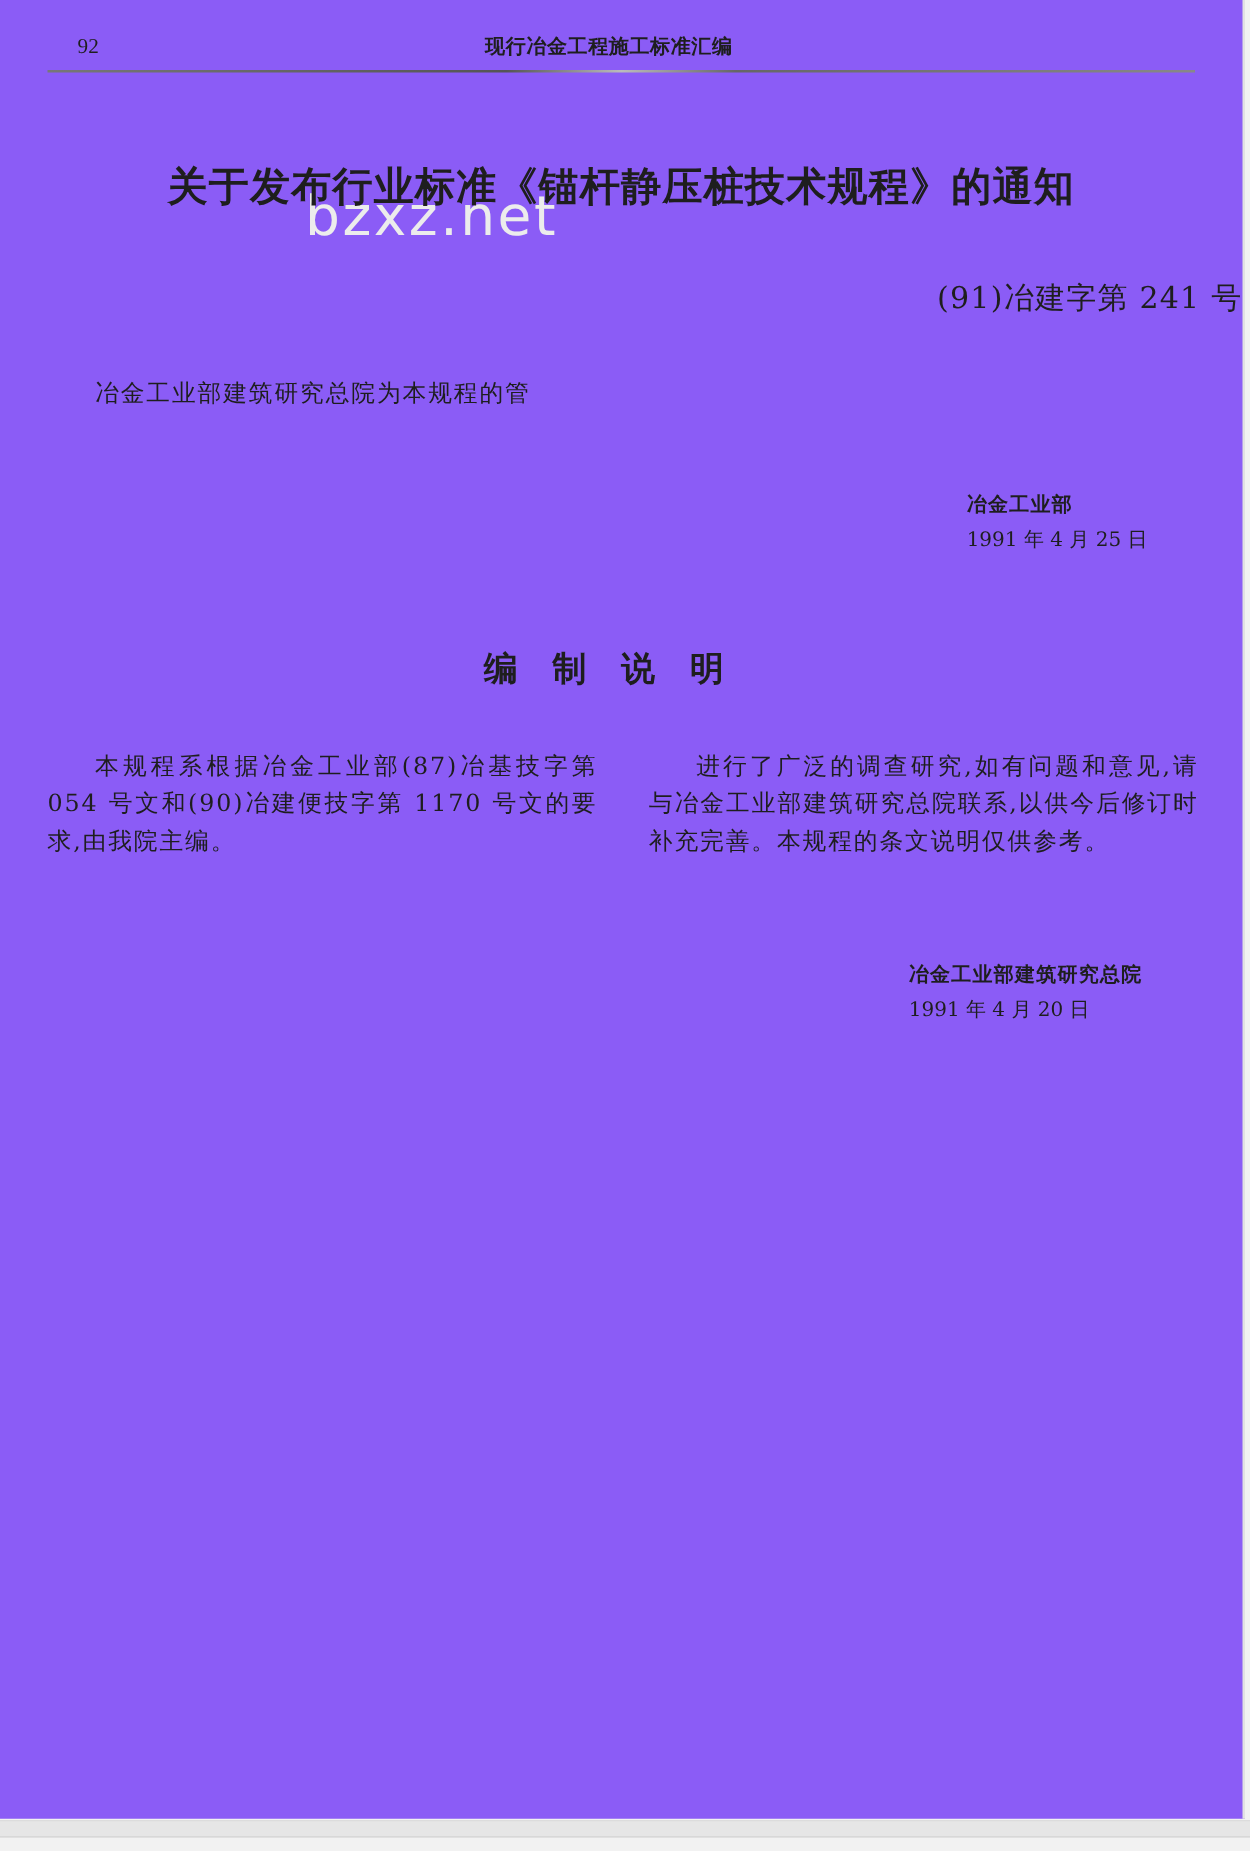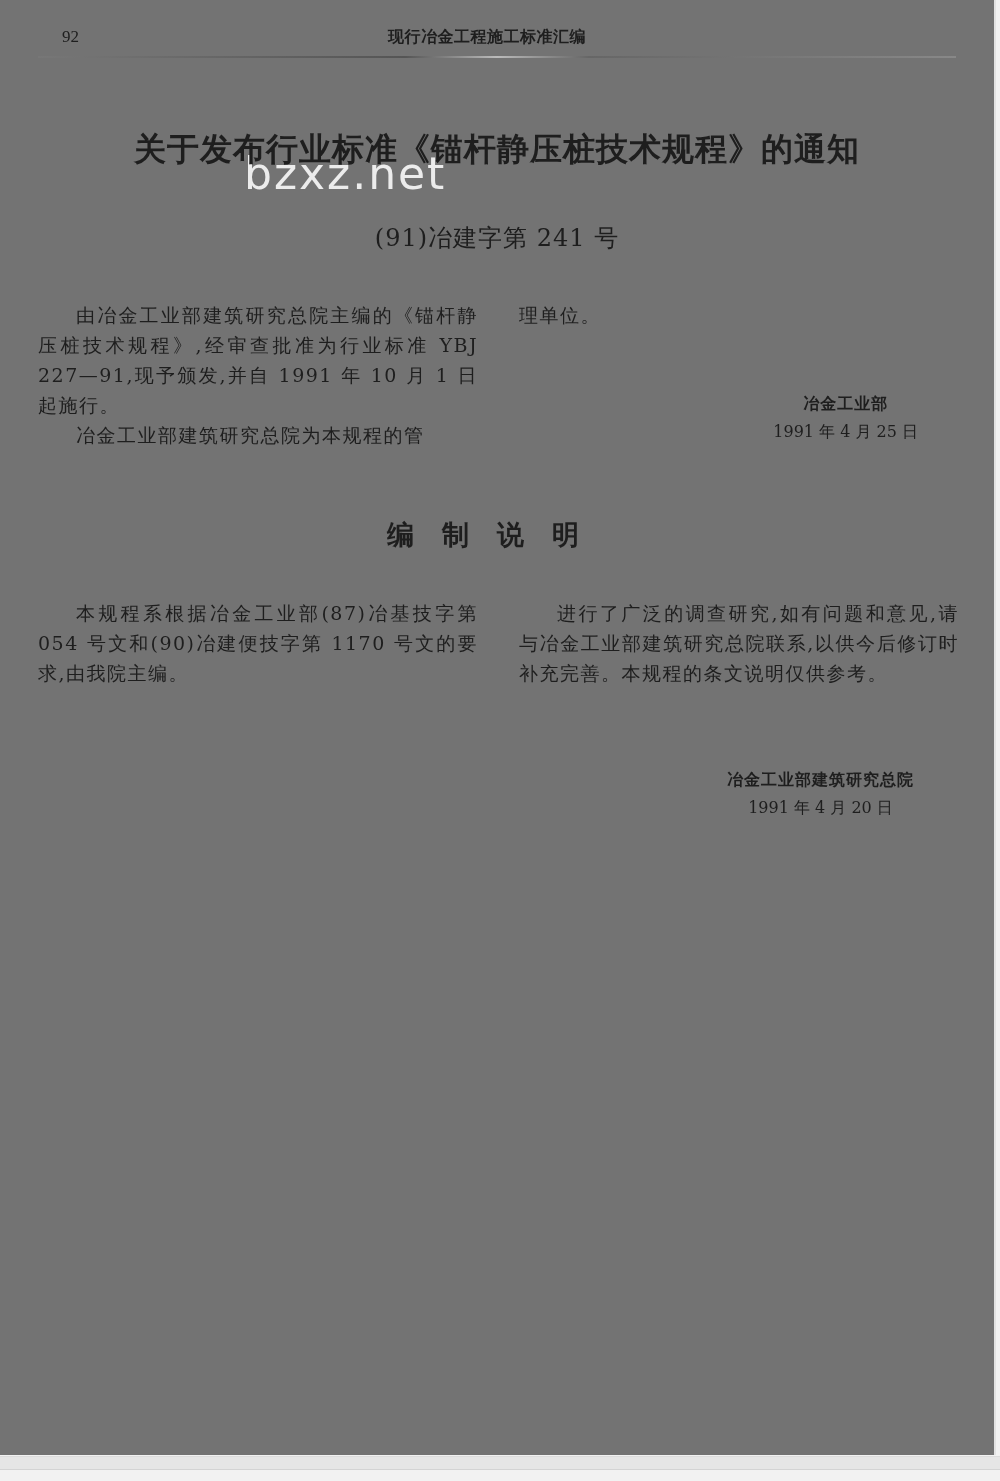--- a/index.html
+++ b/index.html
@@ -3,21 +3,21 @@
   <meta charset="utf-8">
   <style>
     html, body { margin: 0; padding: 0; }
     body {
       width: 1000px; height: 1481px; background: #f2f2f2;
       font-family: "DejaVu Serif", "Liberation Serif", serif;
       color: #1e1e1e; position: relative; overflow: hidden;
     }
     .page {
       position: absolute; left: 0; top: 0; width: 994px; height: 1455px;
-      background: #737373; border-right: 2px solid #e2e2e2;
+      background: #8b5cf6; border-right: 2px solid #e2e2e2;
     }
     .bottom-strip {
       position: absolute; left: 0; top: 1456px; width: 1000px; height: 12px;
       background: #e6e6e6; border-top: 1px solid #dcdcdc; border-bottom: 1px solid #d4d4d4;
     }
     .page-number {
       position: absolute; left: 62px; top: 27px; font-size: 17px;
       font-family: "Liberation Serif", serif;
     }
     .running-title {
@@ -32,33 +32,33 @@
       position: absolute; left: 0; width: 994px; top: 128px; text-align: center;
       font-size: 32px; font-weight: bold; letter-spacing: 1px;
     }
     .watermark {
       position: absolute; left: 200px; top: 148px; font-size: 44px; font-weight: normal;
       color: #ececec; font-family: "DejaVu Sans", sans-serif; letter-spacing: 2px;
       z-index: 0;
       margin-left: 44px;
     }
     .doc-no {
-      position: absolute; left: 0; width: 994px; top: 222px; text-align: center;
+      position: absolute; left: 0; width: 994px; top: 222px; text-align: right;
       font-size: 24px; letter-spacing: 1px;
     }
     .col {
       position: absolute; font-size: 19px; line-height: 30px; letter-spacing: 1.5px;
       text-align: justify;
     }
     .col p { margin: 0; }
     .indent { text-indent: 2em; }
     .col-left-1 { left: 38px; top: 300px; width: 440px; }
     .col-right-1 { left: 519px; top: 300px; width: 440px; }
     .sig {
-      position: absolute; text-align: center; font-size: 16px; line-height: 28px;
+      position: absolute; text-align: left; font-size: 16px; line-height: 28px;
     }
     .sig .org { font-weight: bold; letter-spacing: 1px; }
     .sig-1 { right: 76px; top: 390px; }
     .section-title {
       position: absolute; left: 0; width: 994px; top: 517px; text-align: center;
       font-size: 27px; font-weight: bold; letter-spacing: 28px;
       font-family: "DejaVu Sans", sans-serif;
     }
     .col-left-2 { left: 38px; top: 598px; width: 440px; }
     .col-right-2 { left: 519px; top: 598px; width: 440px; }
@@ -70,25 +70,21 @@
 <div class="page">
   <span class="page-number">92</span>
   <span class="running-title">现行冶金工程施工标准汇编</span>
   <div class="header-rule"></div>
 
   <div class="watermark">bzxz.net</div>
   <h1 class="main-title" style="margin:0;">关于发布行业标准《锚杆静压桩技术规程》的通知</h1>
   <div class="doc-no">(91)冶建字第 241 号</div>
 
   <div class="col col-left-1">
-    <p class="indent">由冶金工业部建筑研究总院主编的《锚杆静压桩技术规程》,经审查批准为行业标准 YBJ 227—91,现予颁发,并自 1991 年 10 月 1 日起施行。</p>
     <p class="indent">冶金工业部建筑研究总院为本规程的管</p>
-  </div>
-  <div class="col col-right-1">
-    <p>理单位。</p>
   </div>
   <div class="sig sig-1">
     <div class="org">冶金工业部</div>
     <div>1991 年 4 月 25 日</div>
   </div>
 
   <h2 class="section-title" style="margin:0;">编制说明</h2>
 
   <div class="col col-left-2">
     <p class="indent">本规程系根据冶金工业部(87)冶基技字第 054 号文和(90)冶建便技字第 1170 号文的要求,由我院主编。</p>

